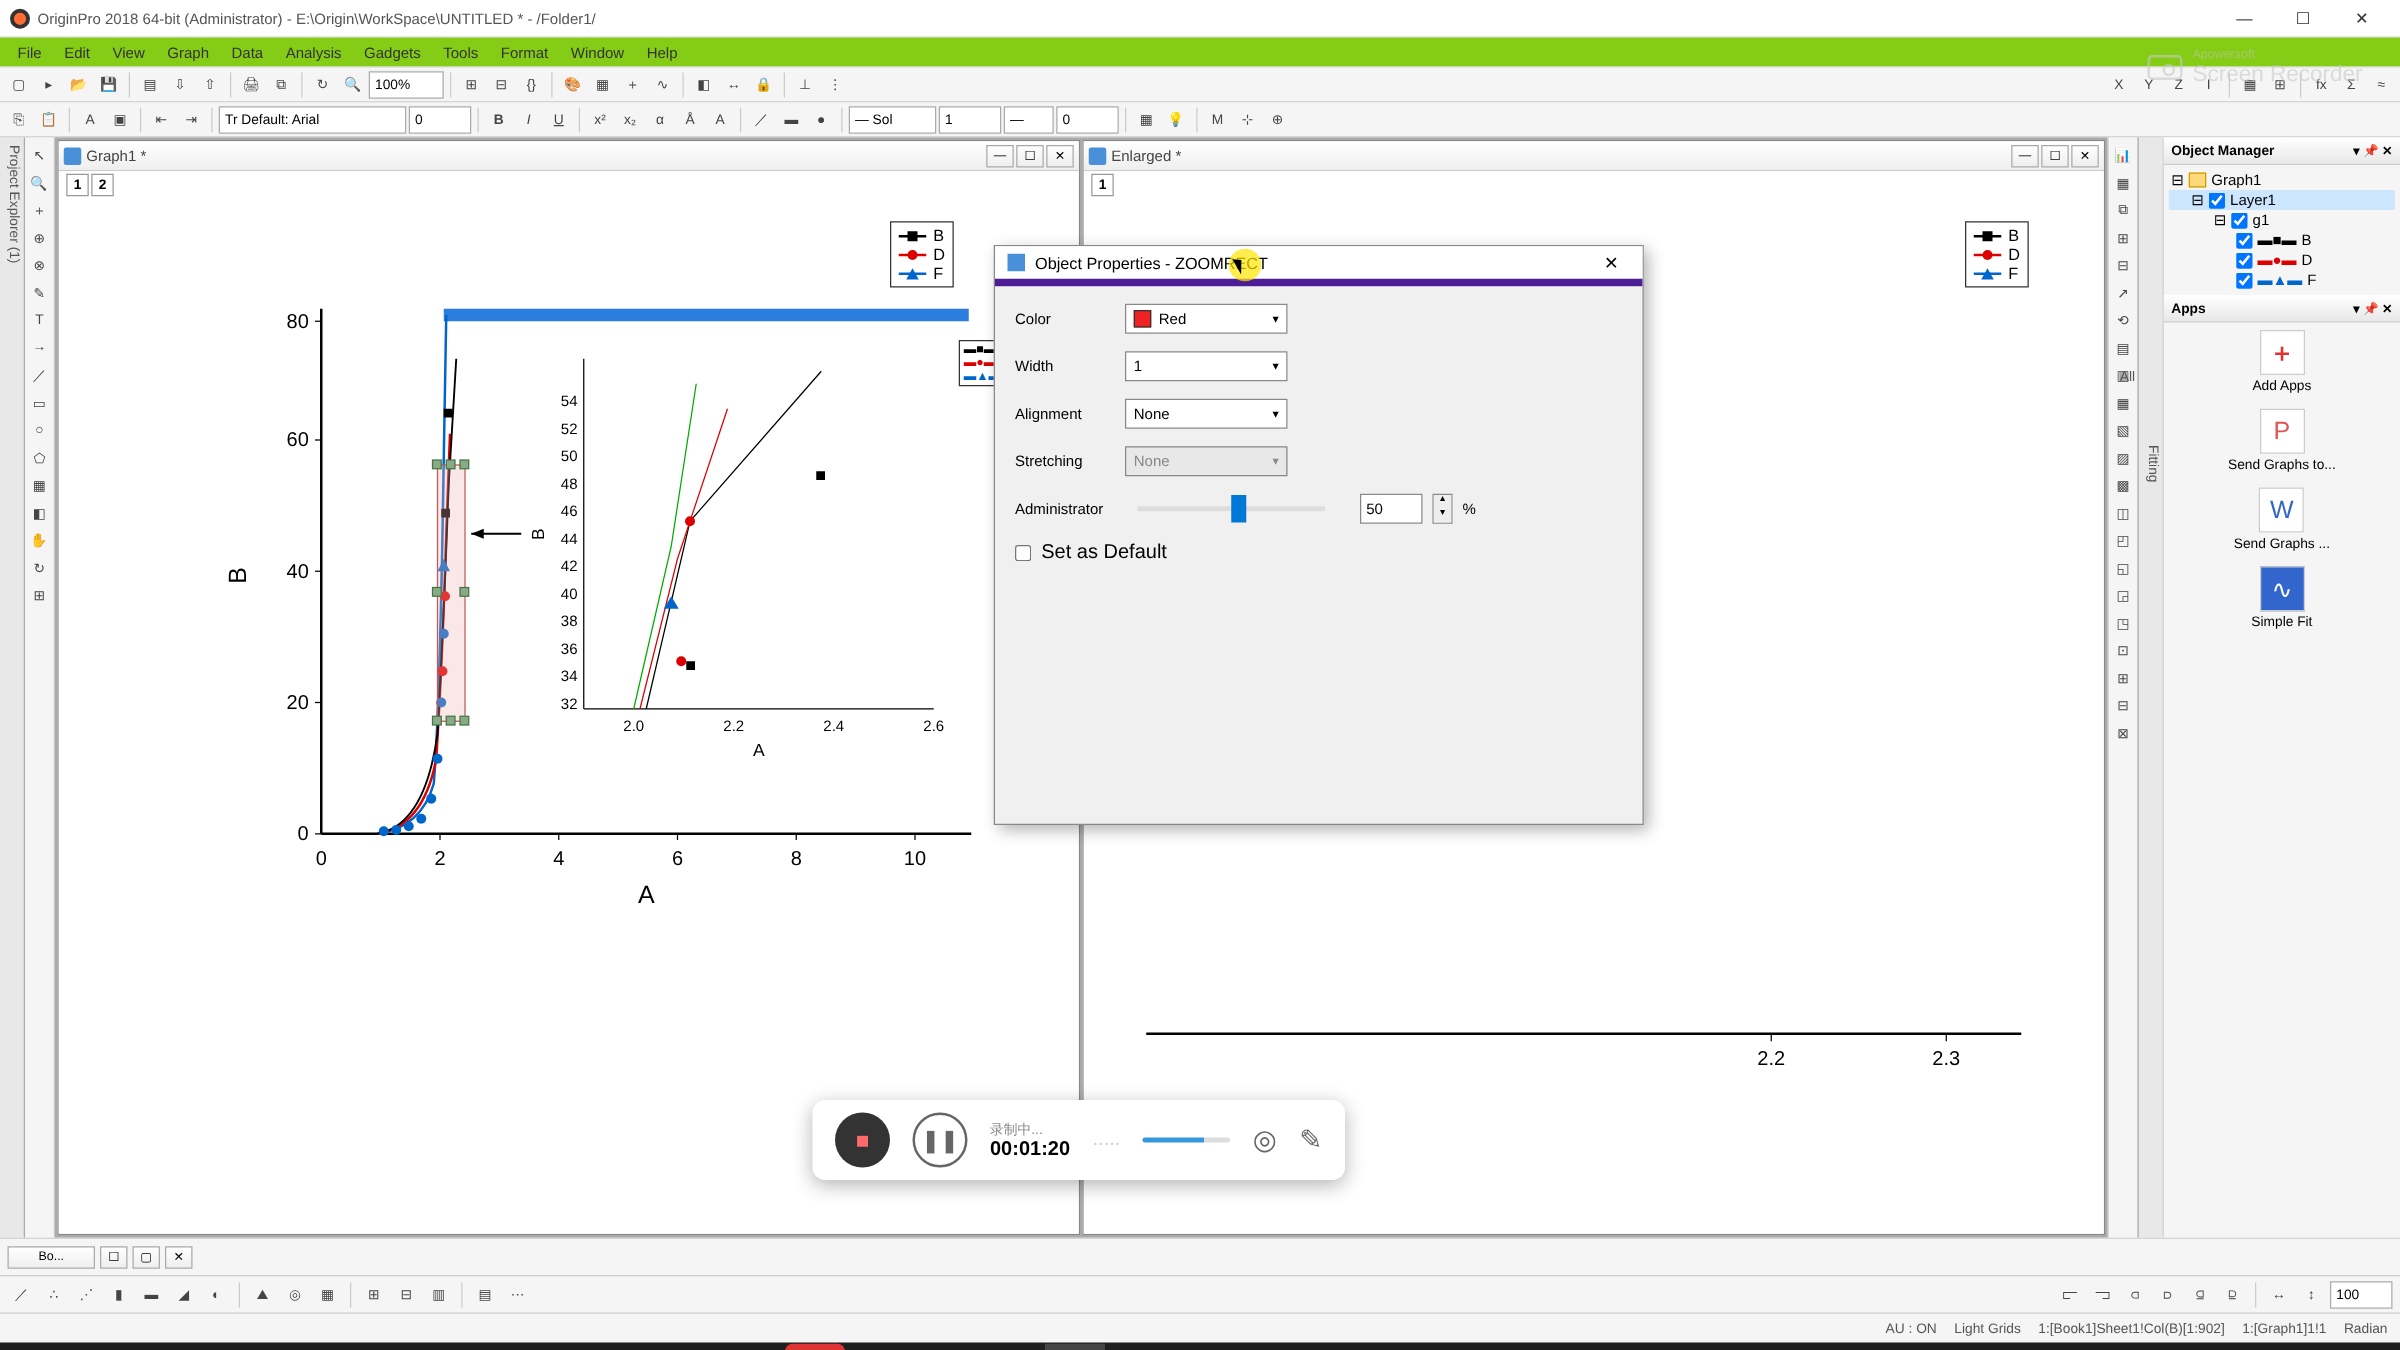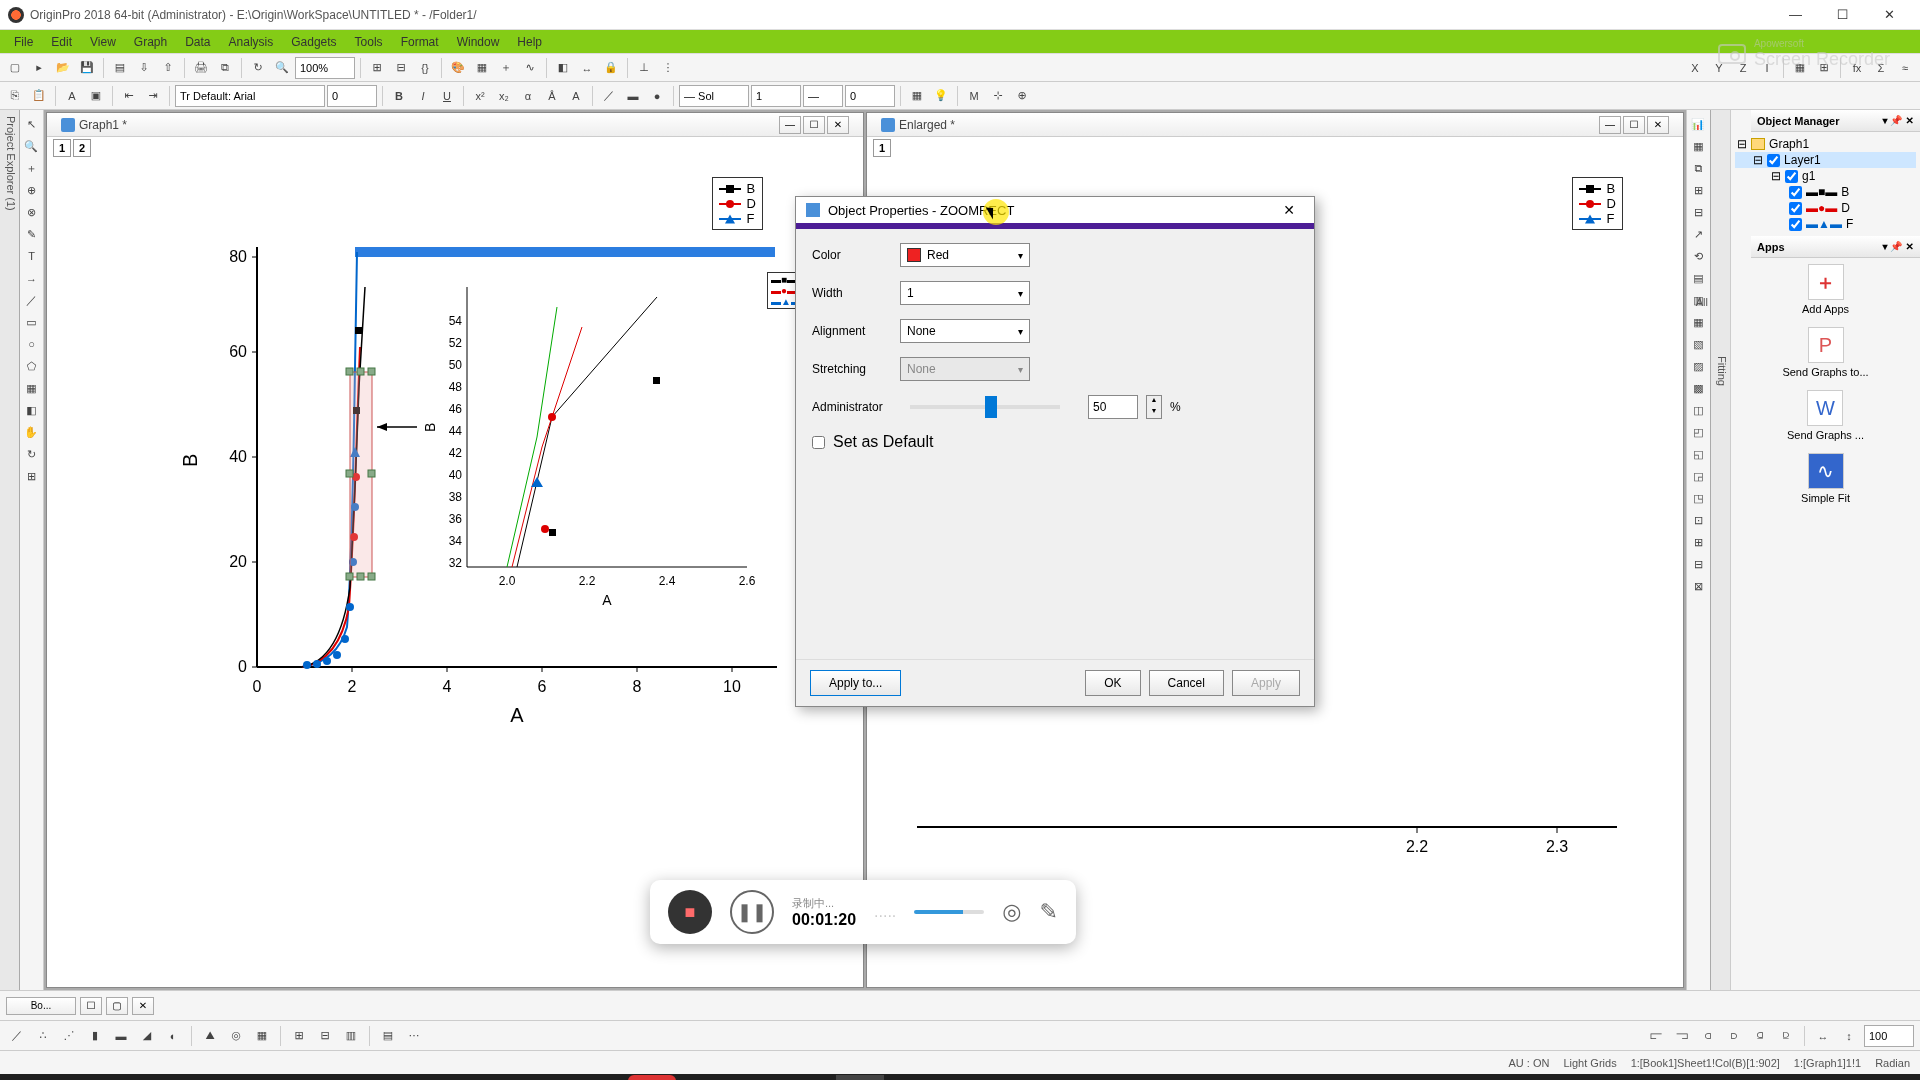--- a/index.html
+++ b/index.html
@@ -29,42 +29,42 @@
 .side-tab { width: 20px; background: #e8e8e8; border-right: 1px solid #aaa; writing-mode: vertical-rl; text-orientation: mixed; font-size: 11px; padding: 6px 2px; color: #555; display: flex; flex-direction: column; gap: 8px; }
 .side-tab.left2 { border-left: 1px solid #aaa; }
 
 
 .vtoolbar { width: 24px; background: #f5f5f5; border-right: 1px solid #ccc; display: flex; flex-direction: column; align-items: center; padding: 4px 0; gap: 2px; }
 .vbtn { width: 20px; height: 20px; display: flex; align-items: center; justify-content: center; font-size: 11px; color: #444; }
 
 
 .workspace { flex: 1; background: #aaa; position: relative; display: flex; gap: 2px; padding: 2px; }
 .graph-window { background: #fff; border: 1px solid #888; display: flex; flex-direction: column; position: relative; }
-.gw-title { height: 24px; background: linear-gradient(#fff, #eee); border-bottom: 1px solid #ccc; display: flex; align-items: center; padding: 0 14px; gap: 4px; }
+.gw-title { height: 24px; background: linear-gradient(#fff, #eee); border-bottom: 1px solid #ccc; display: flex; align-items: center; padding: 0 4px; gap: 4px; }
 .gw-icon { width: 14px; height: 14px; background: #4a90d9; border-radius: 2px; }
 .gw-text { font-size: 12px; color: #444; flex: 1; }
 .gw-ctrls { display: flex; gap: 2px; }
 .gw-cbtn { width: 22px; height: 18px; border: 1px solid #aaa; background: linear-gradient(#fff,#eee); font-size: 10px; display: flex; align-items: center; justify-content: center; }
 .gw-body { flex: 1; background: #fff; position: relative; }
 .layer-tab { position: absolute; top: 2px; left: 6px; display: flex; gap: 2px; }
 .layer-tab span { width: 18px; height: 18px; border: 1px solid #999; background: #fff; font-size: 11px; display: flex; align-items: center; justify-content: center; font-weight: bold; }
 
 
 .chart-svg { position: absolute; }
 
 
 .legend { position: absolute; border: 1px solid #333; background: #fff; padding: 3px 6px; font-size: 13px; }
 .legend-row { display: flex; align-items: center; gap: 6px; }
 .leg-line { width: 22px; height: 2px; position: relative; }
 .leg-marker { position: absolute; left: 50%; top: 50%; width: 8px; height: 8px; transform: translate(-50%, -50%); }
 
 
 .right-col { width: 24px; background: #f5f5f5; border-left: 1px solid #ccc; display: flex; flex-direction: column; align-items: center; padding: 4px 0; gap: 2px; }
 .right-panels { width: 190px; background: #f5f5f5; border-left: 1px solid #ccc; display: flex; flex-direction: column; }
-.panel-header { height: 22px; background: linear-gradient(#fff,#e8e8e8); border-bottom: 1px solid #ccc; display: flex; align-items: center; padding: 0 6px; font-size: 11px; font-weight: bold; margin-left: 20px; }
+.panel-header { height: 22px; background: linear-gradient(#fff,#e8e8e8); border-bottom: 1px solid #ccc; display: flex; align-items: center; padding: 0 6px; font-size: 11px; font-weight: bold; }
 .panel-header .spacer { flex: 1; }
 .pin { font-size: 10px; margin-left: 4px; }
 .object-tree { padding: 4px; font-size: 12px; }
 .tree-row { display: flex; align-items: center; gap: 4px; padding: 1px 2px; }
 .tree-row.sel { background: #cde6ff; }
 .folder-ico { width: 14px; height: 12px; background: #ffd87a; border: 1px solid #c9a000; }
 
 
 .apps-panel { padding: 6px; display: flex; flex-direction: column; gap: 12px; align-items: center; }
 .app-item { display: flex; flex-direction: column; align-items: center; font-size: 11px; text-align: center; gap: 3px; }
@@ -706,28 +706,20 @@
           <div>▲</div>
           <div>▼</div>
         </div>
       <span style="font-size:12px">%</span>
     </div>
     <div class="dlg-row">
       <input type="checkbox" style="">
       <span style="font-size:16px">Set as Default</span>
     </div>
   </div>
-  <div class="dlg-btns">
-    <div class="dlg-btn def">Apply to...</div>
-    <div style="display:flex;gap:8px">
-      <div class="dlg-btn">OK</div>
-      <div class="dlg-btn">Cancel</div>
-      <div class="dlg-btn dis">Apply</div>
-    </div>
-  </div>
 </div>
 
 <div class="cursor" style="left:989px; top:205px">
   <div class="cursor-bg"></div>
   <div class="cursor-arrow"></div>
 </div>
 
 <div class="recorder" style="left:650px; top:880px">
   <div class="rec-btn rec-stop">■</div>
   <div class="rec-btn rec-pause">❚❚</div>

